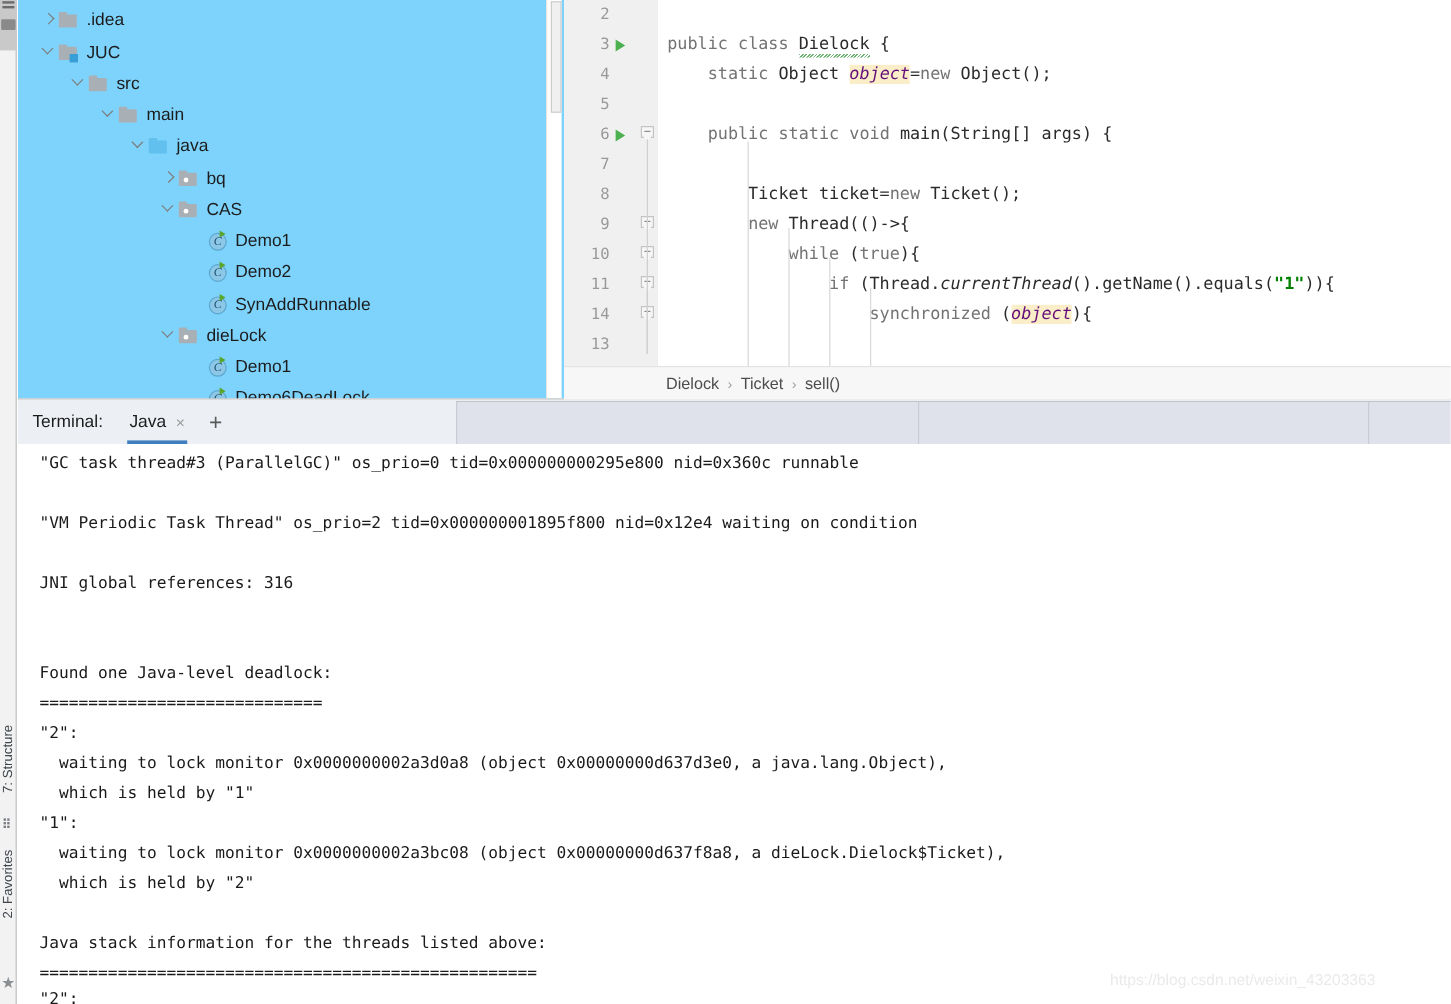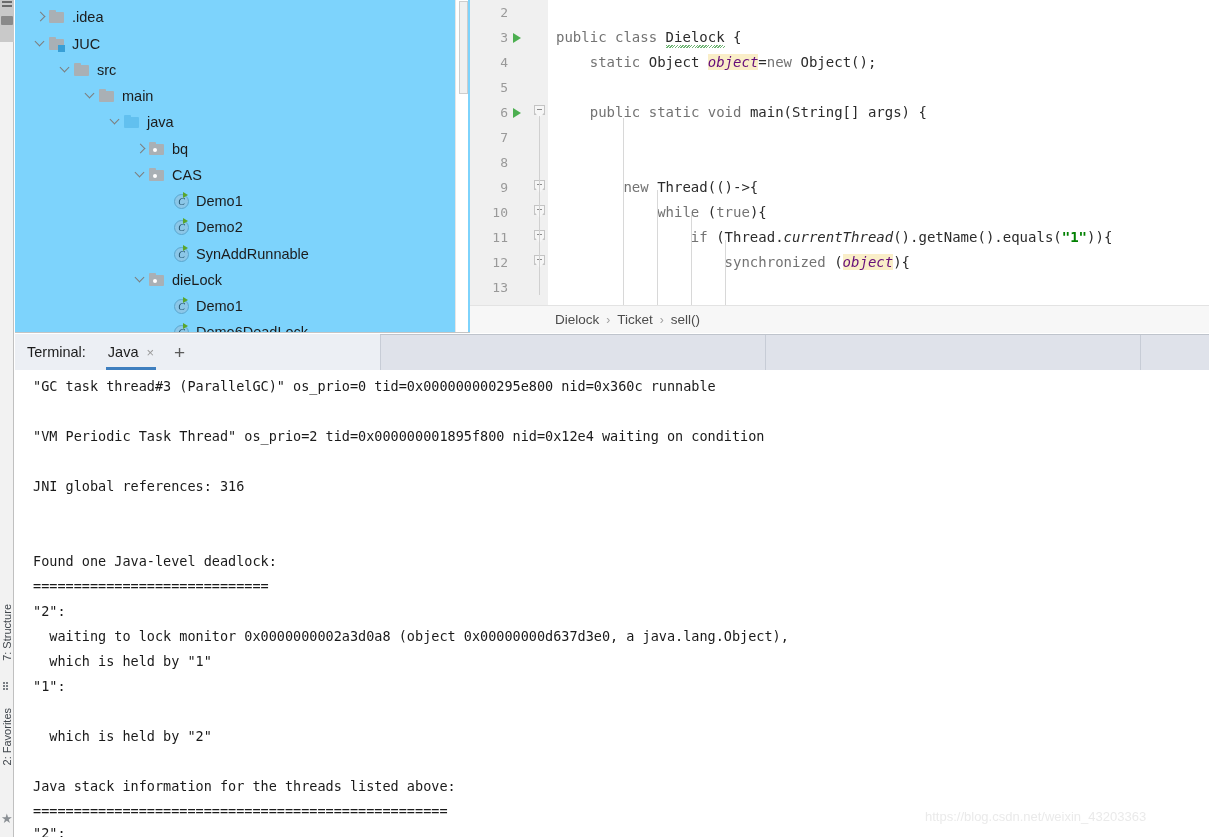--- a/index.html
+++ b/index.html
@@ -398,20 +398,21 @@
             <span class="minus"></span>
           </span>
           <span class="code-text"><span class="plain">    </span><span class="kw">public </span><span class="kw">static </span><span class="kw">void </span><span class="plain">main(String[] args) {</span></span>
         </div>
         <div class="code-line" style="top: 125px;">
           <span class="ln">7</span>
           <span class="code-text"></span>
         </div>
         <div class="code-line" style="top: 150px;">
           <span class="ln">8</span>
+          <span class="code-text"><span class="plain">        Ticket ticket=</span><span class="kw">new </span><span class="plain">Ticket();</span></span>
         </div>
         <div class="code-line" style="top: 175px;">
           <span class="ln">9</span>
           <span class="foldmark">
             <span class="shield"></span>
             <span class="point"></span>
             <span class="minus"></span>
           </span>
           <span class="code-text"><span class="plain">        </span><span class="kw">new </span><span class="plain">Thread(()-&gt;{</span></span>
         </div>
@@ -427,21 +428,21 @@
         <div class="code-line" style="top: 225px;">
           <span class="ln">11</span>
           <span class="foldmark">
             <span class="shield"></span>
             <span class="point"></span>
             <span class="minus"></span>
           </span>
           <span class="code-text"><span class="plain">                </span><span class="kw">if </span><span class="plain">(Thread.</span><span class="plain" style="font-style: italic;">currentThread</span><span class="plain">().getName().equals(</span><span class="str">"1"</span><span class="plain">)){</span></span>
         </div>
         <div class="code-line" style="top: 250px;">
-          <span class="ln">12</span>
+          <span class="ln">14</span>
           <span class="foldmark">
             <span class="shield"></span>
             <span class="point"></span>
             <span class="minus"></span>
           </span>
           <span class="code-text"><span class="plain">                    </span><span class="kw">synchronized </span><span class="plain">(</span><span class="fld">object</span><span class="plain">){</span></span>
         </div>
         <div class="code-line" style="top: 275px;">
           <span class="ln">13</span>
         </div>
@@ -486,20 +487,21 @@
   <div class="term-body" id="term-host">
       <div class="term-line" style="top: 8px;">"GC task thread#3 (ParallelGC)" os_prio=0 tid=0x000000000295e800 nid=0x360c runnable</div>
       <div class="term-line" style="top: 58px;">"VM Periodic Task Thread" os_prio=2 tid=0x000000001895f800 nid=0x12e4 waiting on condition</div>
       <div class="term-line" style="top: 108px;">JNI global references: 316</div>
       <div class="term-line" style="top: 183px;">Found one Java-level deadlock:</div>
       <div class="term-line" style="top: 208px;">=============================</div>
       <div class="term-line" style="top: 233px;">"2":</div>
       <div class="term-line" style="top: 258px;">  waiting to lock monitor 0x0000000002a3d0a8 (object 0x00000000d637d3e0, a java.lang.Object),</div>
       <div class="term-line" style="top: 283px;">  which is held by "1"</div>
       <div class="term-line" style="top: 308px;">"1":</div>
+      <div class="term-line" style="top: 333px;">  waiting to lock monitor 0x0000000002a3bc08 (object 0x00000000d637f8a8, a dieLock.Dielock$Ticket),</div>
       <div class="term-line" style="top: 358px;">  which is held by "2"</div>
       <div class="term-line" style="top: 408px;">Java stack information for the threads listed above:</div>
       <div class="term-line" style="top: 433px;">===================================================</div>
       <div class="term-line" style="top: 455px;">"2":</div>
     </div>
 
   <div class="watermark">https://blog.csdn.net/weixin_43203363</div>
 </div>
 
 </body></html>

